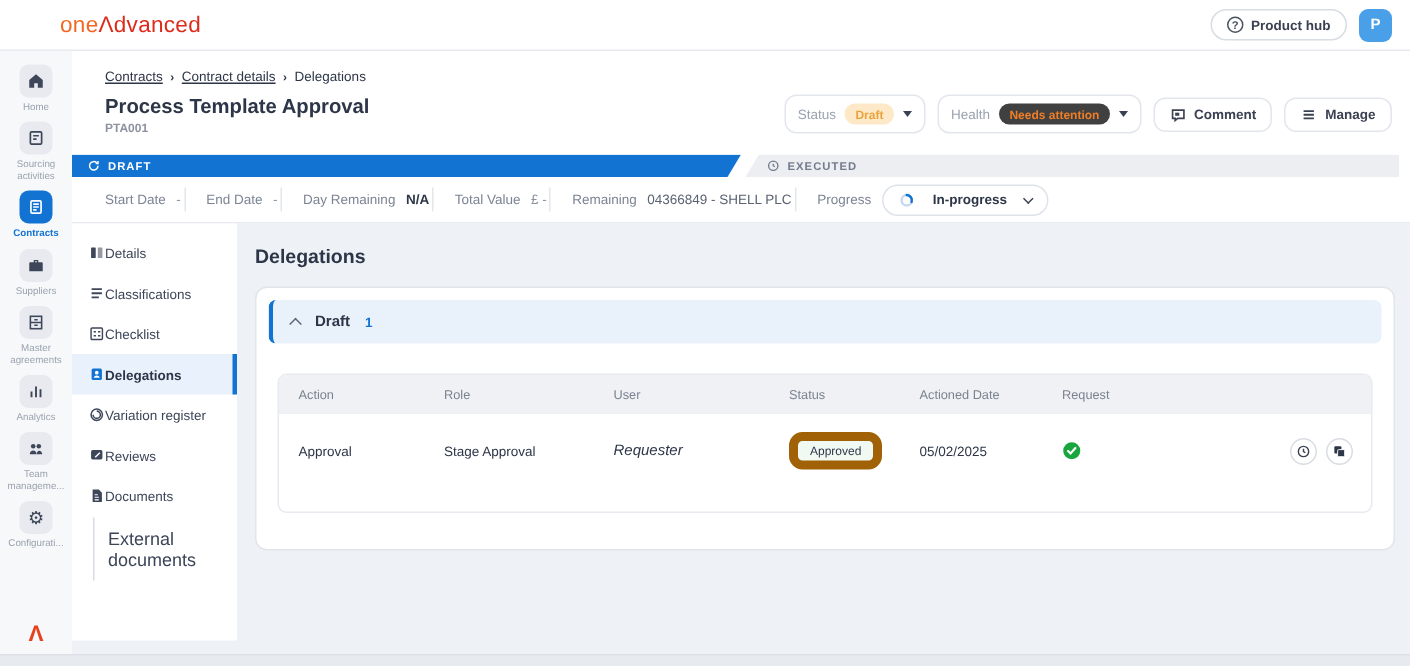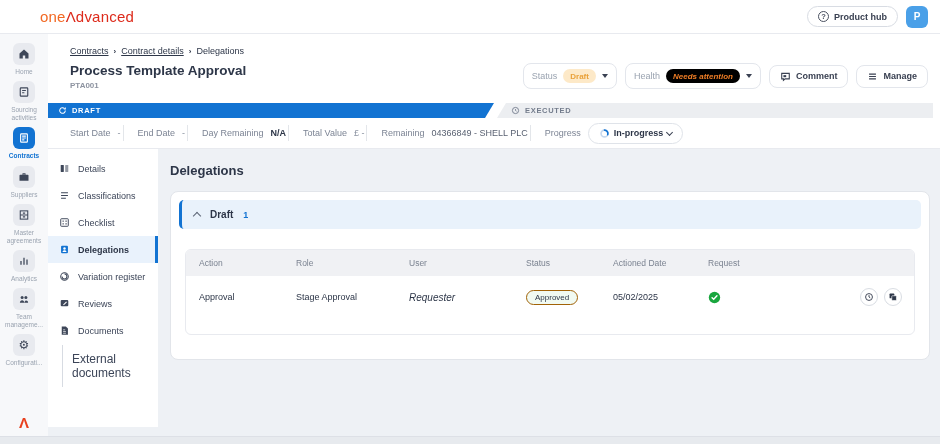--- a/index.html
+++ b/index.html
@@ -42,21 +42,21 @@
 
   .title-row { display:flex; align-items:flex-start; padding:7px 12px 0 22px; height:36px; }
   .page-title { font-size:13.5px; font-weight:bold; color:#2d3648; }
   .page-sub { font-size:8px; color:#8d93a0; margin-top:3px; font-weight:bold; }
   .toolbar { margin-left:auto; display:flex; gap:8px; align-items:center; }
   .select-ctl { display:flex; align-items:center; gap:6px; border:1px solid #e3e6ec; border-radius:8px;
                 padding:5px 8px; background:#fff; cursor:pointer; }
   .ctl-label { font-size:9px; color:#9aa3b0; }
   .badge { font-size:8px; font-weight:bold; border-radius:8px; padding:2.5px 7px; }
   .badge.draft { background:#fde9c8; color:#e9a23b; }
-  .badge.attention { background:#000000; color:#f07e26;font-style:italic; }
+  .badge.attention { background:#404040; color:#f07e26; }
   .caret-down { width:0; height:0; border-left:3.5px solid transparent; border-right:3.5px solid transparent;
                 border-top:4px solid #3a4152; }
   .btn { display:flex; align-items:center; gap:5px; border:1px solid #e3e6ec; border-radius:8px; background:#fff;
          padding:5px 10px; font-size:9px; font-weight:bold; color:#3a4152; cursor:pointer; }
   .btn svg { width:11px; height:11px; }
 
   
   .stepper { display:flex; margin-top:11px; height:15px; gap:3px; }
   .step { display:flex; align-items:center; gap:5px; font-size:7.5px; font-weight:bold; letter-spacing:.7px; }
   .step svg { width:9px; height:9px; }
@@ -67,30 +67,30 @@
 
   
   .infobar { display:flex; align-items:center; height:31px; border-bottom:1px solid #e8eaef;
              font-size:9px; padding-left:22px; }
   .if { display:flex; align-items:center; gap:7px; padding-right:2px; }
   .if-div { width:1px; height:16px; background:#e3e6ea; margin-right:14px; }
   .if-label { color:#7c8494; }
   .if-value { color:#8a92a0; }
   .if-value.strong { color:#2d3648; font-weight:bold; }
   .if-value.dark { color:#5a6272; }
-  .progress-pill { display:flex; align-items:center; gap:4px; border:1px solid #dfe3e9; border-radius:13px;
+  .progress-pill { display:flex; align-items:center; gap:12px; border:1px solid #dfe3e9; border-radius:13px;
                    padding:4px 10px; cursor:pointer; font-weight:bold; color:#2d3648; background:#fff; }
   .progress-pill svg { width:11px; height:11px; }
   .chev { width:5px; height:5px; border-right:1.5px solid #3a4152; border-bottom:1.5px solid #3a4152;
           transform:rotate(45deg); margin-top:-2px; }
 
   
   .bodyrow { display:flex; height:292px; background:#eef1f5; }
   .section-nav { width:110px; background:#fff; height:278px; padding-top:6px; flex:none; }
-  .sn-item { display:flex; align-items:center; gap:8px; padding:8px 6px 8px 11px; font-size:9px;
+  .sn-item { display:flex; align-items:center; gap:0; padding:8px 6px 8px 11px; font-size:9px;
              color:#3c4558; cursor:pointer; position:relative; }
   .sn-item svg { width:11px; height:11px; flex:none; }
   .sn-item.active { background:#e9f2fc; font-weight:bold; color:#2d3648; }
   .sn-item.active::after { content:""; position:absolute; right:0; top:0; bottom:0; width:3px; background:#1273d2; }
   .sn-item.child { padding-left:24px; font-size:12px; }
   .sn-item.child::before { content:""; position:absolute; left:14px; top:1px; bottom:1px; width:1px; background:#d7dbe2; }
 
   .main { flex:1; padding:14px 10px 0 12px; }
   .main-title { font-size:13px; font-weight:bold; color:#2d3648; margin-bottom:13px; }
   .card { background:#fff; border:1px solid #e2e5ea; border-radius:8px; padding:8px 8px 24px 8px; }
@@ -99,21 +99,21 @@
   .chev-up { width:6px; height:6px; border-left:1.5px solid #5d6676; border-top:1.5px solid #5d6676;
              transform:rotate(45deg); margin-top:2px; }
   .acc-label { font-size:10px; font-weight:bold; color:#2d3648; }
   .acc-count { font-size:9px; color:#1273d2; font-weight:bold; }
 
   .table-wrap { margin:20px 6px 0 6px; border:1px solid #e8eaef; border-radius:6px; padding-bottom:16px; }
   .t-head, .t-row { display:grid; grid-template-columns:97px 113px 117px 87px 95px 110px 1fr; align-items:center; }
   .t-head { background:#f0f1f4; border-radius:5px 5px 0 0; padding:8px 0 8px 13px; font-size:8.5px; color:#7a8290; }
   .t-row { padding:12px 0 12px 13px; font-size:9px; color:#2d3648; }
   .user-cell { font-size:10px;font-style:italic; }
-  .status-pill { display:inline-flex; border:1px solid #a16207; background:#f1faf2; border-radius:9px;
+  .status-pill { display:inline-flex; border:6px solid #a16207; background:#f1faf2; border-radius:9px;
                  padding:2px 8px; font-size:8px; color:#2d3648; width:fit-content; }
   .check-cell svg { width:13px; height:13px; display:block; }
   .row-actions { display:flex; gap:6px; justify-content:flex-end; padding-right:12px; }
   .icon-btn { width:18px; height:18px; border:1px solid #d9dde3; border-radius:50%; background:#fff;
               display:flex; align-items:center; justify-content:center; cursor:pointer; color:#3a4152; }
   .icon-btn svg { width:10px; height:10px; }
 
   .bottom-edge { position:absolute; left:0; right:0; bottom:0; height:8px; background:#e7eaee;
                  border-top:1px solid #dde0e6; z-index:6; }
 </style>

